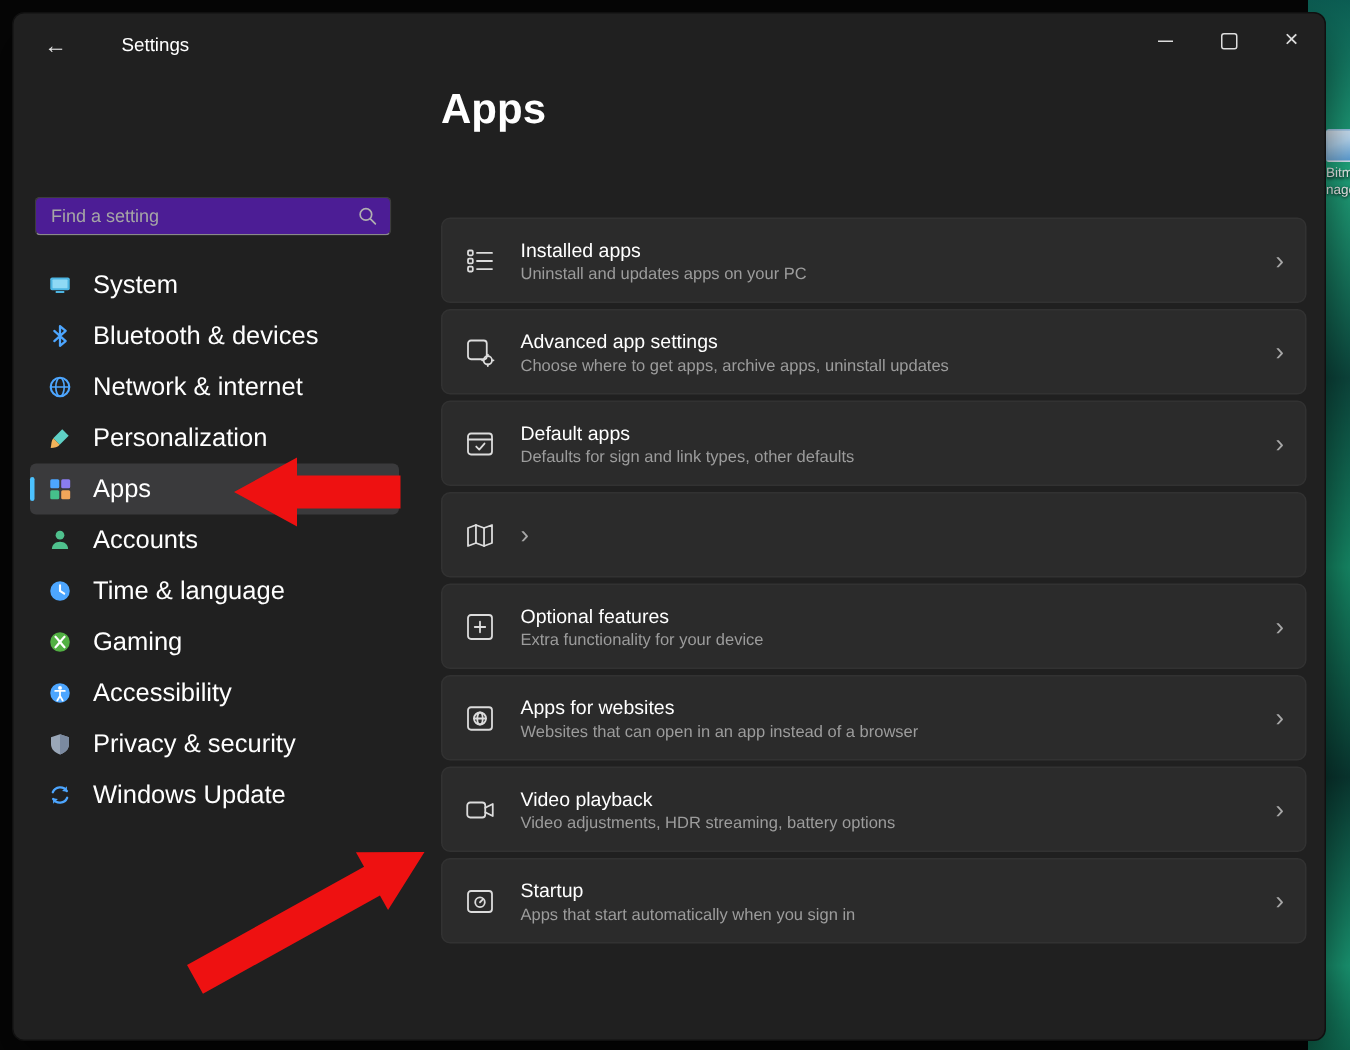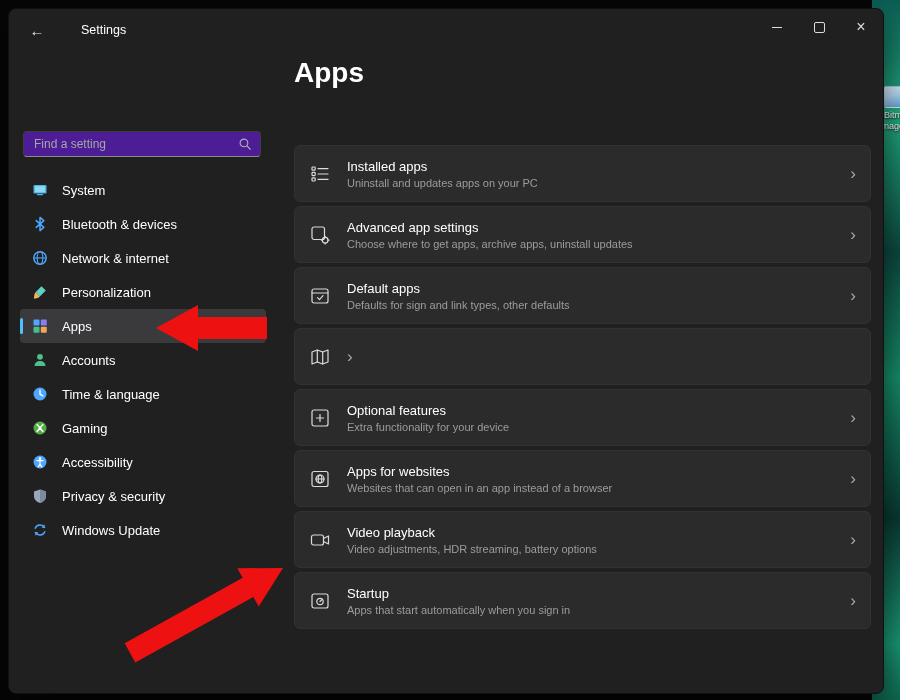--- a/index.html
+++ b/index.html
@@ -31,21 +31,21 @@
   
   .sidebar{position:absolute;top:42px;left:0;width:268px;bottom:0;}
   .search-box{position:absolute;top:80px;left:14px;width:238px;height:26px;background:#4c1d95;
     border:1px solid #3d3d3d;border-bottom:1px solid #8a8a8a;border-radius:4px;
     display:flex;align-items:center;padding:0 8px;box-sizing:border-box;}
   .search-input{flex:1;background:transparent;border:none;outline:none;color:#d8d8d8;font-size:12px;
     font-family:"Liberation Sans",sans-serif;}
   .search-input::placeholder{color:#a6a6a6;}
   .nav{position:absolute;top:122px;left:11px;right:11px;}
   .nav-item{height:34px;display:flex;align-items:center;gap:14px;padding:0 12px;border-radius:4px;
-    position:relative;color:#ffffff;font-size:13px;}
+    position:relative;color:#ffffff;font-size:17px;}
   .nav-item.selected{background:#3a3a3c;}
   .accent-bar{position:absolute;left:0;top:9px;width:3px;height:16px;border-radius:2px;background:#4cc2ff;}
   .nav-icon{width:16px;height:16px;display:flex;flex:0 0 16px;}
 
   
   .main{position:absolute;top:42px;left:268px;right:0;bottom:0;}
   .page-title{position:absolute;top:6px;left:17px;color:#ffffff;font-size:28px;font-weight:600;}
   .cards{position:absolute;top:58px;left:17px;width:577px;margin-top:36px;}
   .card{height:57px;margin-bottom:4px;background:#2b2b2b;border:1px solid #323232;border-radius:6px;
     display:flex;align-items:center;padding:0 14px;box-sizing:border-box;gap:16px;}

